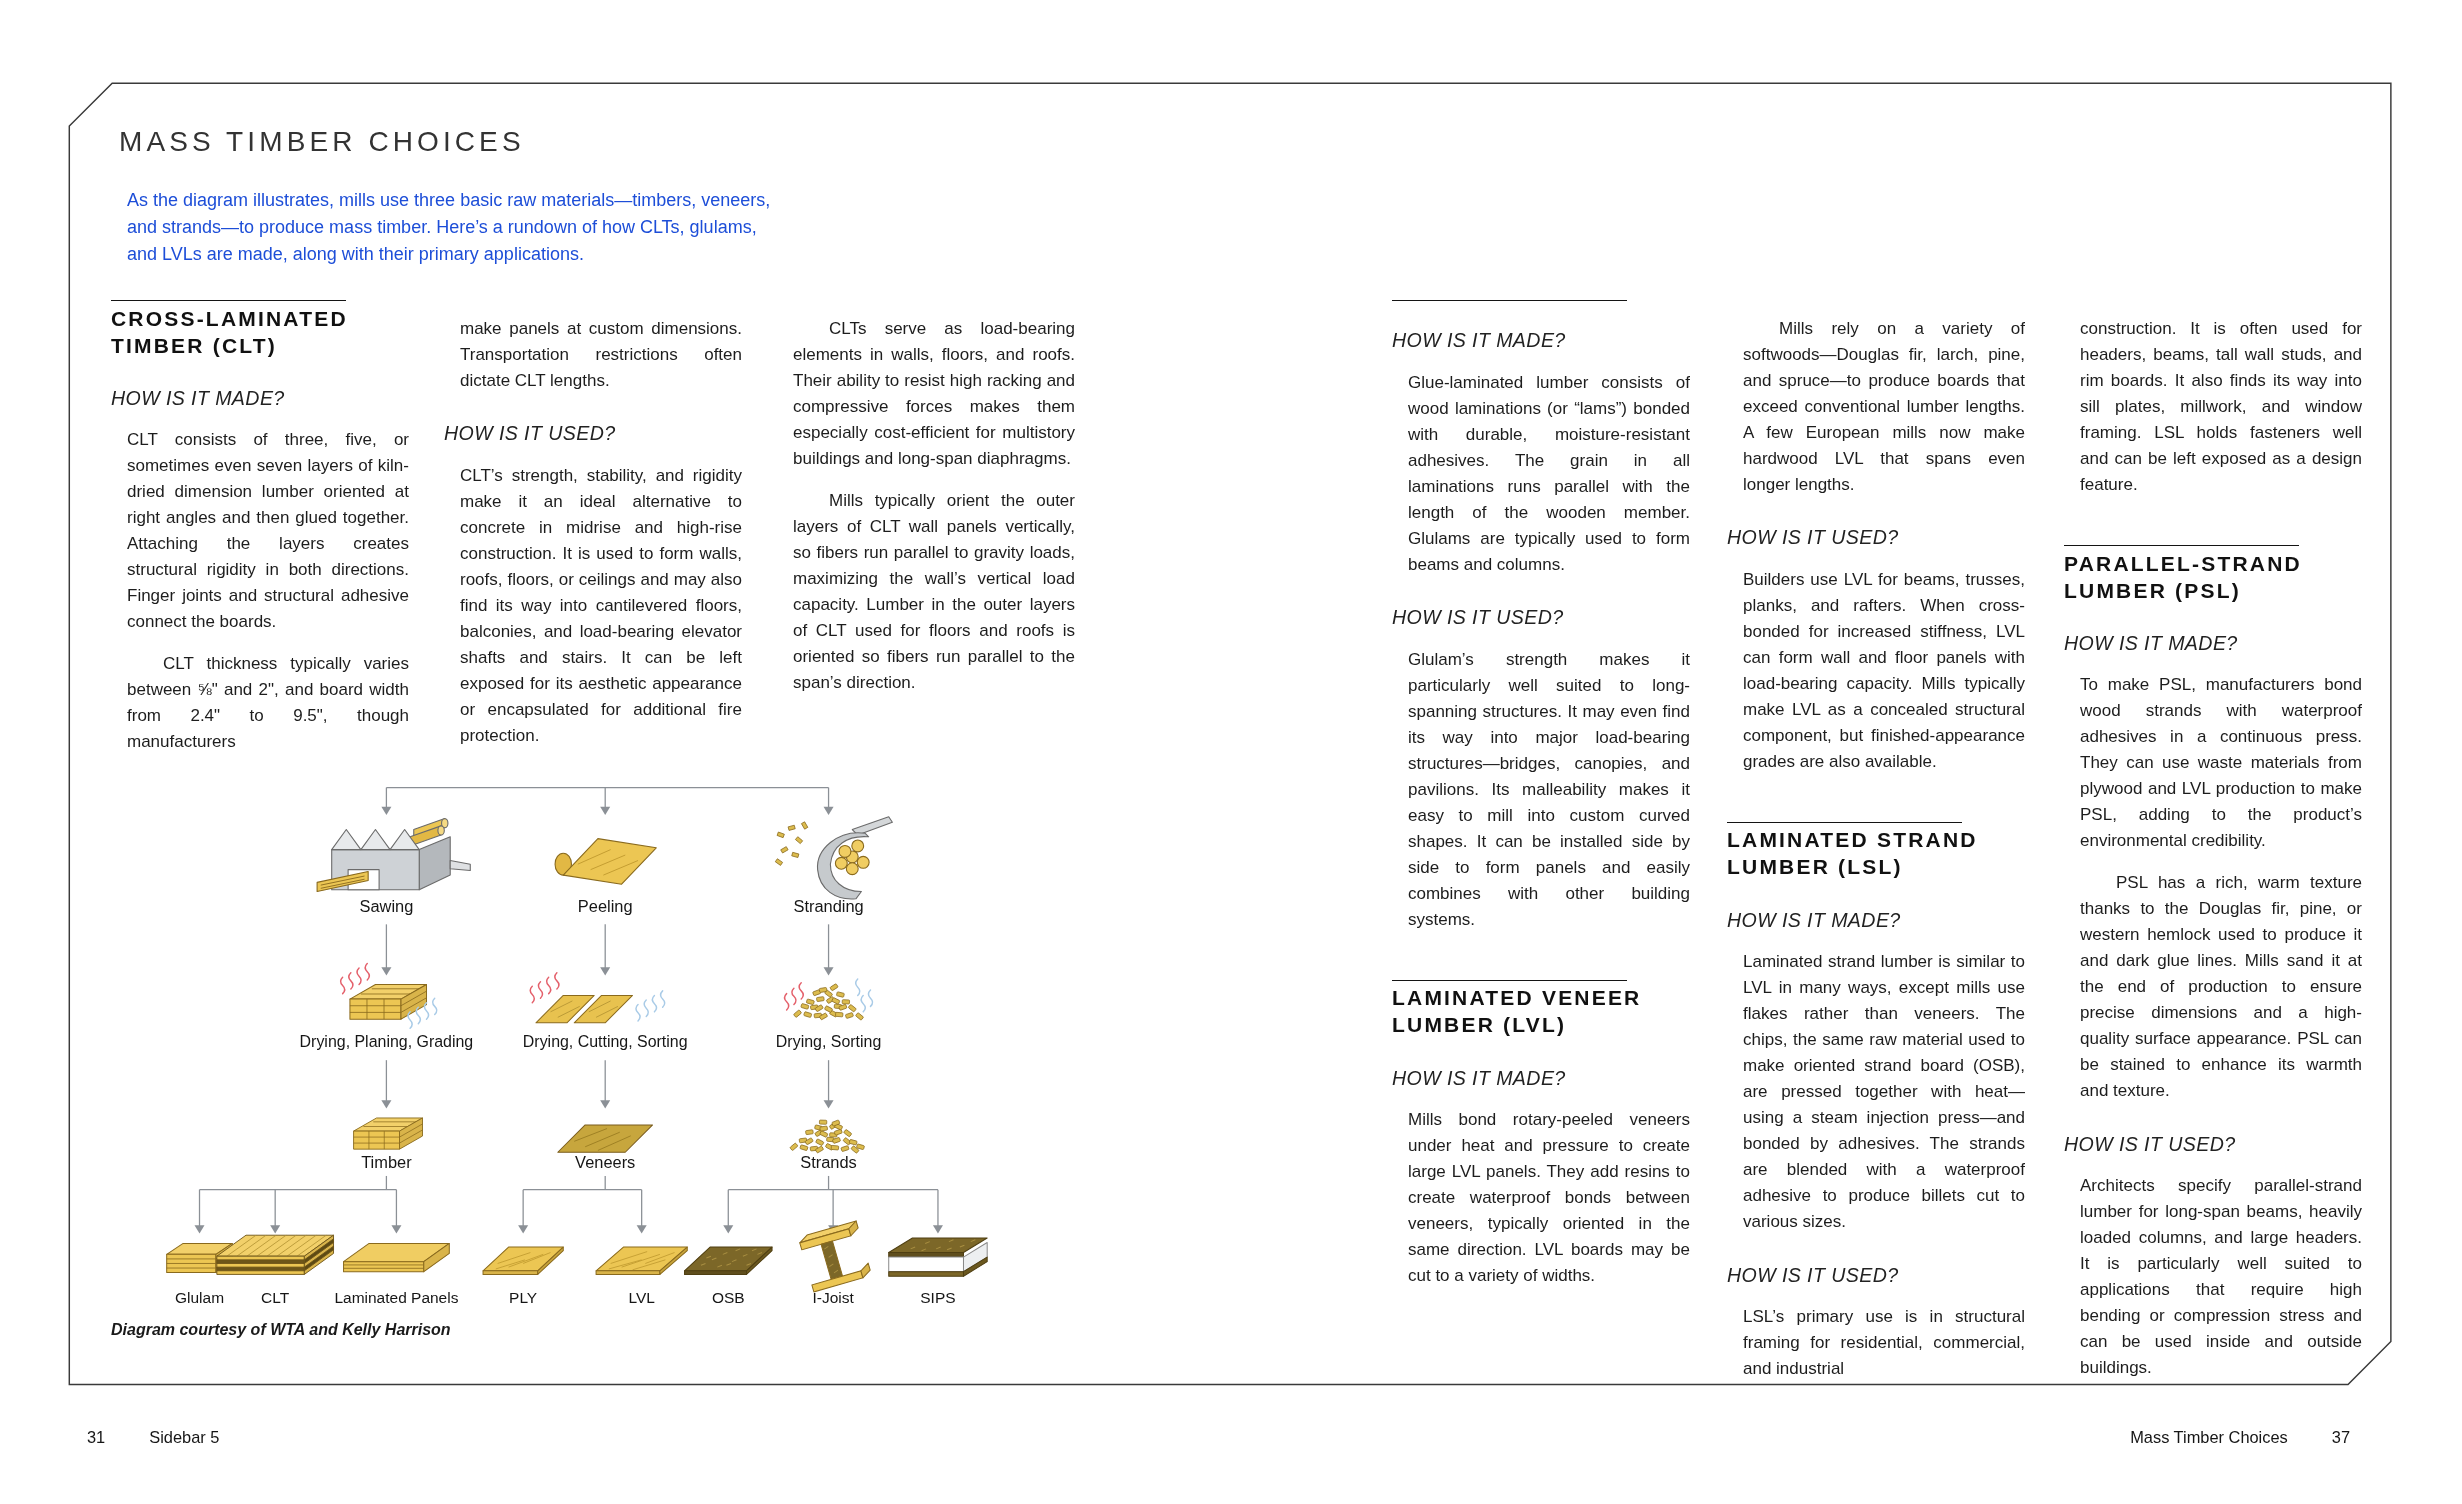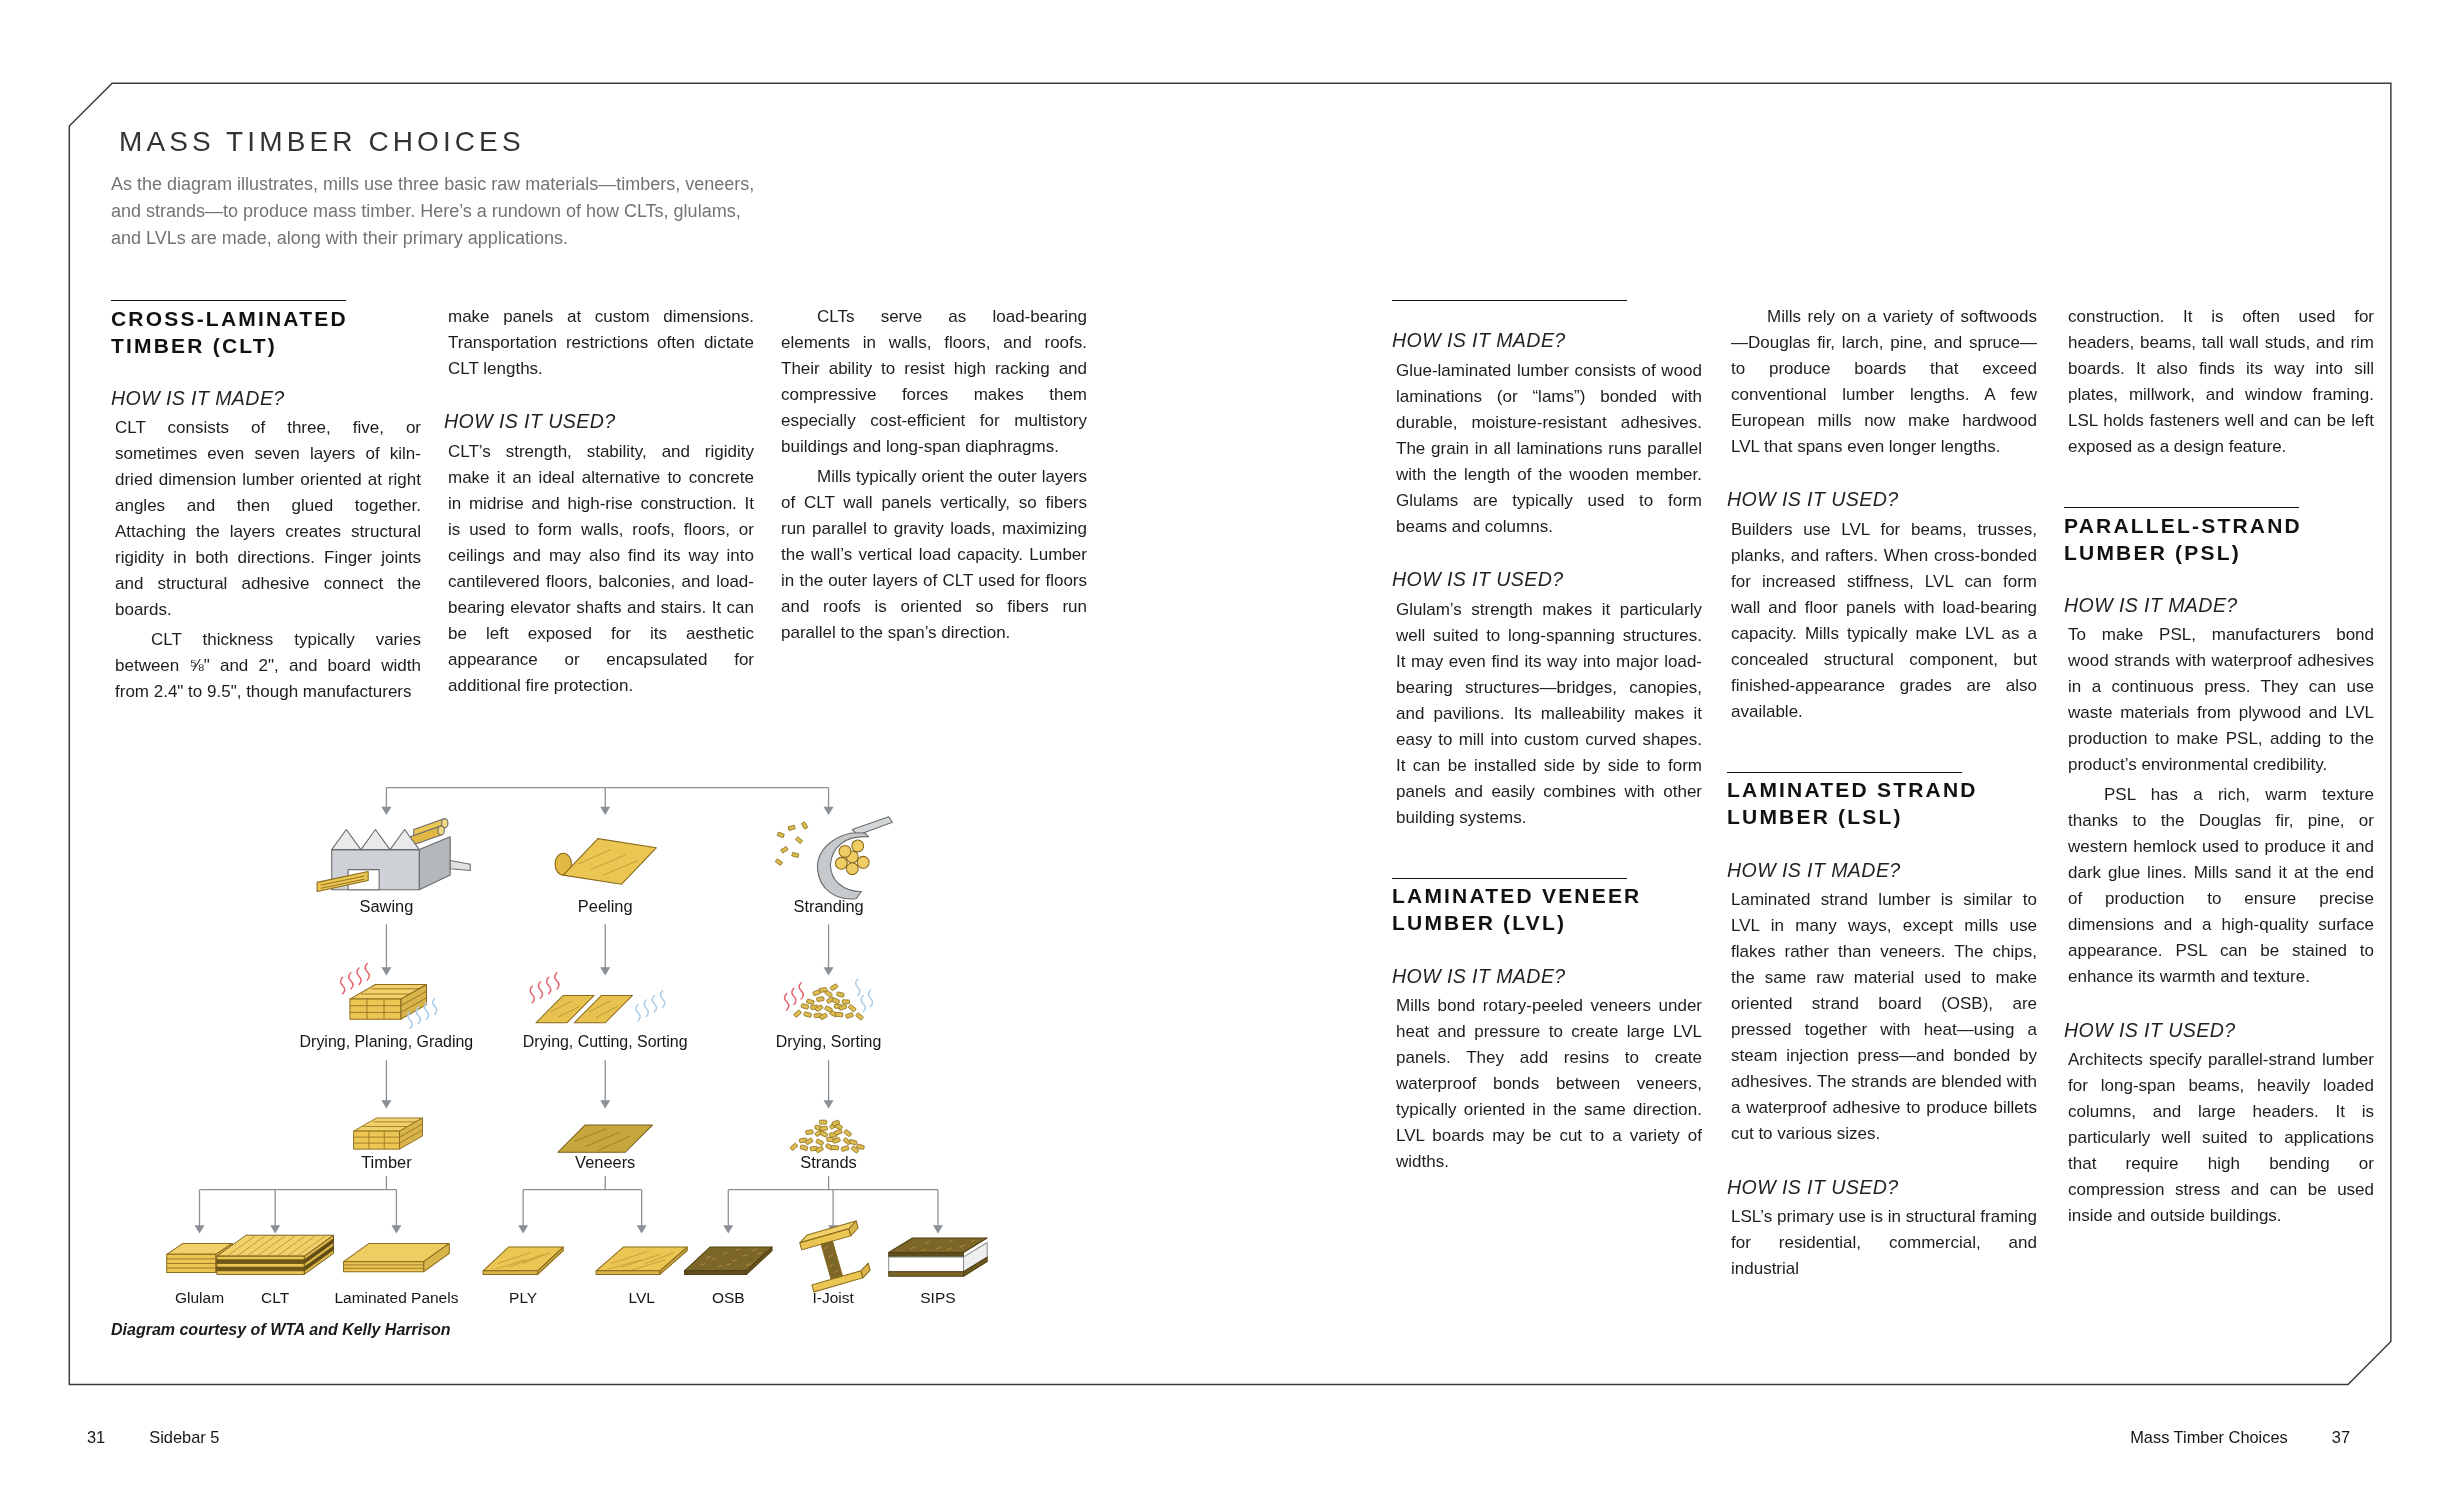--- a/index.html
+++ b/index.html
@@ -6,36 +6,36 @@
   body{
     width:2462px;height:1505px;position:relative;background:#ffffff;
     font-family:"Liberation Sans", sans-serif;color:#1c1c1c;overflow:hidden;
   }
   #page-border{position:absolute;left:0;top:0;pointer-events:none;}
   h1#page-title{
     position:absolute;left:119px;top:126px;margin:0;
     font-size:28px;font-weight:400;letter-spacing:4.1px;color:#333;
   }
   #intro{
-    position:absolute;left:111px;top:171px;width:662px;margin:0;
-    font-size:18px;line-height:27px;color:#737373;
+    position:absolute;left:111px;top:171px;width:662px;margin:16px;
+    font-size:18px;line-height:27px;color:#1d4ed8;
   }
   .text-col{position:absolute;top:300px;width:314px;}
   .rule{border-top:1.8px solid #141414;width:235px;margin:0 0 3.6px 0;}
   .rule.mid{margin-top:47px;}
   .col-heading{
     margin:0 0 25.5px 0;font-size:21px;font-weight:700;letter-spacing:2.2px;
     line-height:27px;color:#111;
   }
   .subhead{
     font-style:italic;font-size:19.6px;line-height:26.4px;margin:26.4px 0 0 0;
     letter-spacing:0.4px;color:#222;
   }
   .para{
-    margin:4px;font-size:17px;line-height:26px;text-align:justify;color:#1d1d1d;
+    margin:16px;font-size:17px;line-height:26px;text-align:justify;color:#1d1d1d;
   }
   .para.indent{text-indent:36px;}
   #col-1{left:111px;} #col-2{left:444px;} #col-3{left:777px;}
   #col-4{left:1392px;} #col-5{left:1727px;} #col-6{left:2064px;}
   #diagram{position:absolute;left:108px;top:773px;width:885px;height:547px;}
   #caption{
     position:absolute;left:111px;top:1321px;font-style:italic;font-weight:700;
     font-size:16px;color:#1a1a1a;
   }
   .footer{position:absolute;top:1428px;font-size:16.4px;color:#161616;display:flex;gap:44px;}

